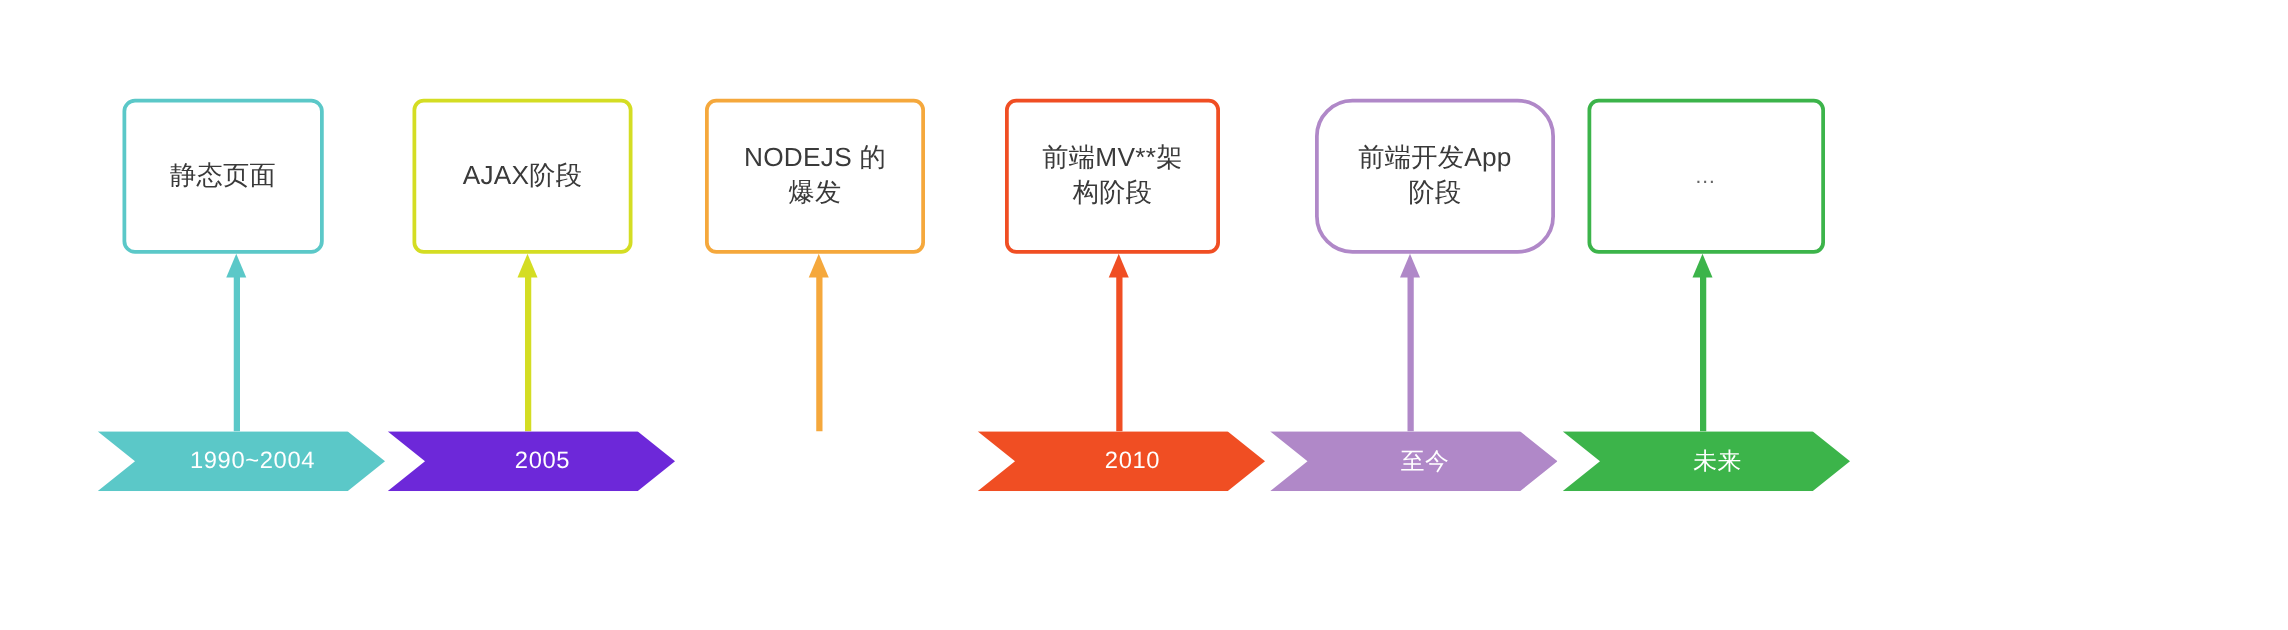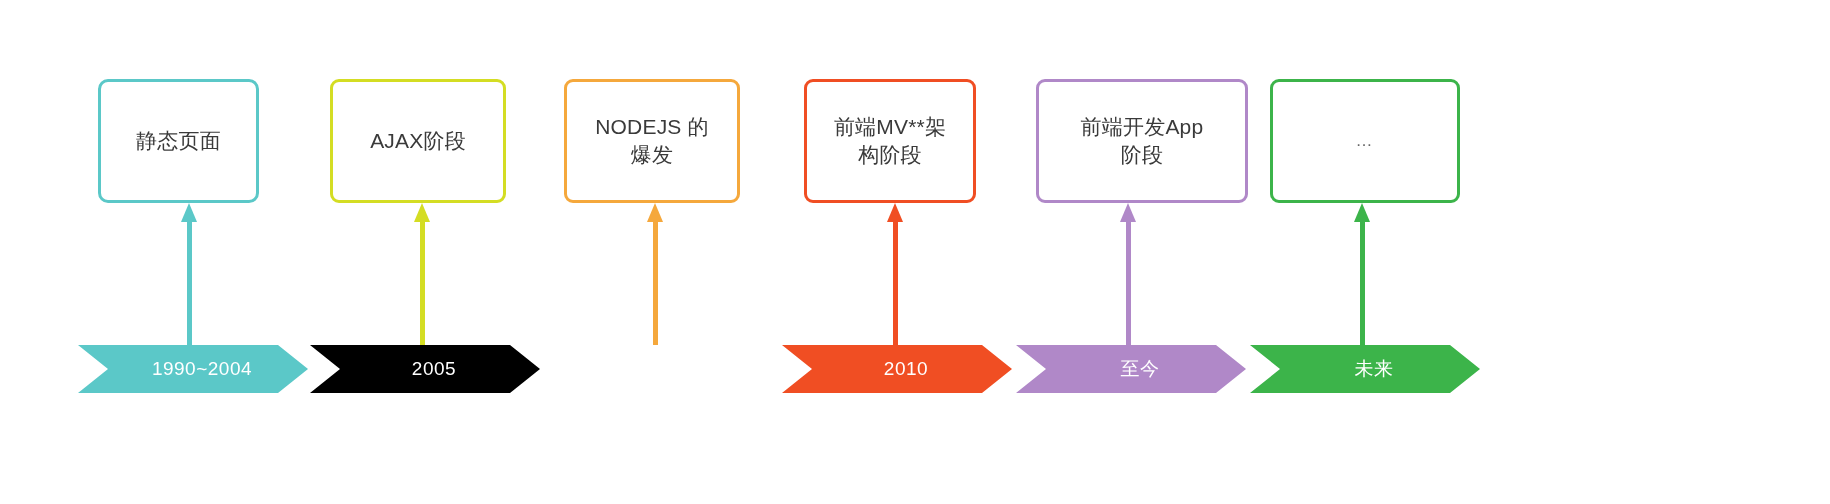--- a/index.html
+++ b/index.html
@@ -128,21 +128,21 @@
       </div>
     </div>
     <div class="stage" style="left: 330px;">
       <div class="card" style="border-color: rgb(212, 221, 35); left: 0px; width: 176px;">
         <div class="card-label">AJAX阶段</div>
       </div>
       <div class="connector" style="left: 77px;">
         <div class="arrow-head" style="border-bottom-color: rgb(212, 221, 35);"></div>
         <div class="arrow-stem" style="background: rgb(212, 221, 35);"></div>
       </div>
-      <div class="chevron" style="background: #000000; left: -20px;">
+      <div class="chevron" style="background: #6d28d9; left: -20px;">
         <div class="chevron-label">2005</div>
       </div>
     </div>
     <div class="stage" style="left: 564px;">
       <div class="card" style="border-color: rgb(245, 168, 60); left: 0px; width: 176px;">
         <div class="card-label">NODEJS 的
 爆发</div>
       </div>
       <div class="connector" style="left: 76px;">
         <div class="arrow-head" style="border-bottom-color: rgb(245, 168, 60);"></div>
@@ -156,21 +156,21 @@
       </div>
       <div class="connector" style="left: 76px;">
         <div class="arrow-head" style="border-bottom-color: rgb(240, 78, 35);"></div>
         <div class="arrow-stem" style="background: rgb(240, 78, 35);"></div>
       </div>
       <div class="chevron" style="background: rgb(240, 78, 35); left: -22px;">
         <div class="chevron-label">2010</div>
       </div>
     </div>
     <div class="stage" style="left: 1036px;">
-      <div class="card" style="border-color: rgb(176, 136, 200); left: 0px; width: 212px;">
+      <div class="card" style="border-color: rgb(176, 136, 200); left: 16px; width: 192px; border-radius: 30px;">
         <div class="card-label">前端开发App
 阶段</div>
       </div>
       <div class="connector" style="left: 77px;">
         <div class="arrow-head" style="border-bottom-color: rgb(176, 136, 200);"></div>
         <div class="arrow-stem" style="background: rgb(176, 136, 200);"></div>
       </div>
       <div class="chevron" style="background: rgb(176, 136, 200); left: -20px;">
         <div class="chevron-label">至今</div>
       </div>

